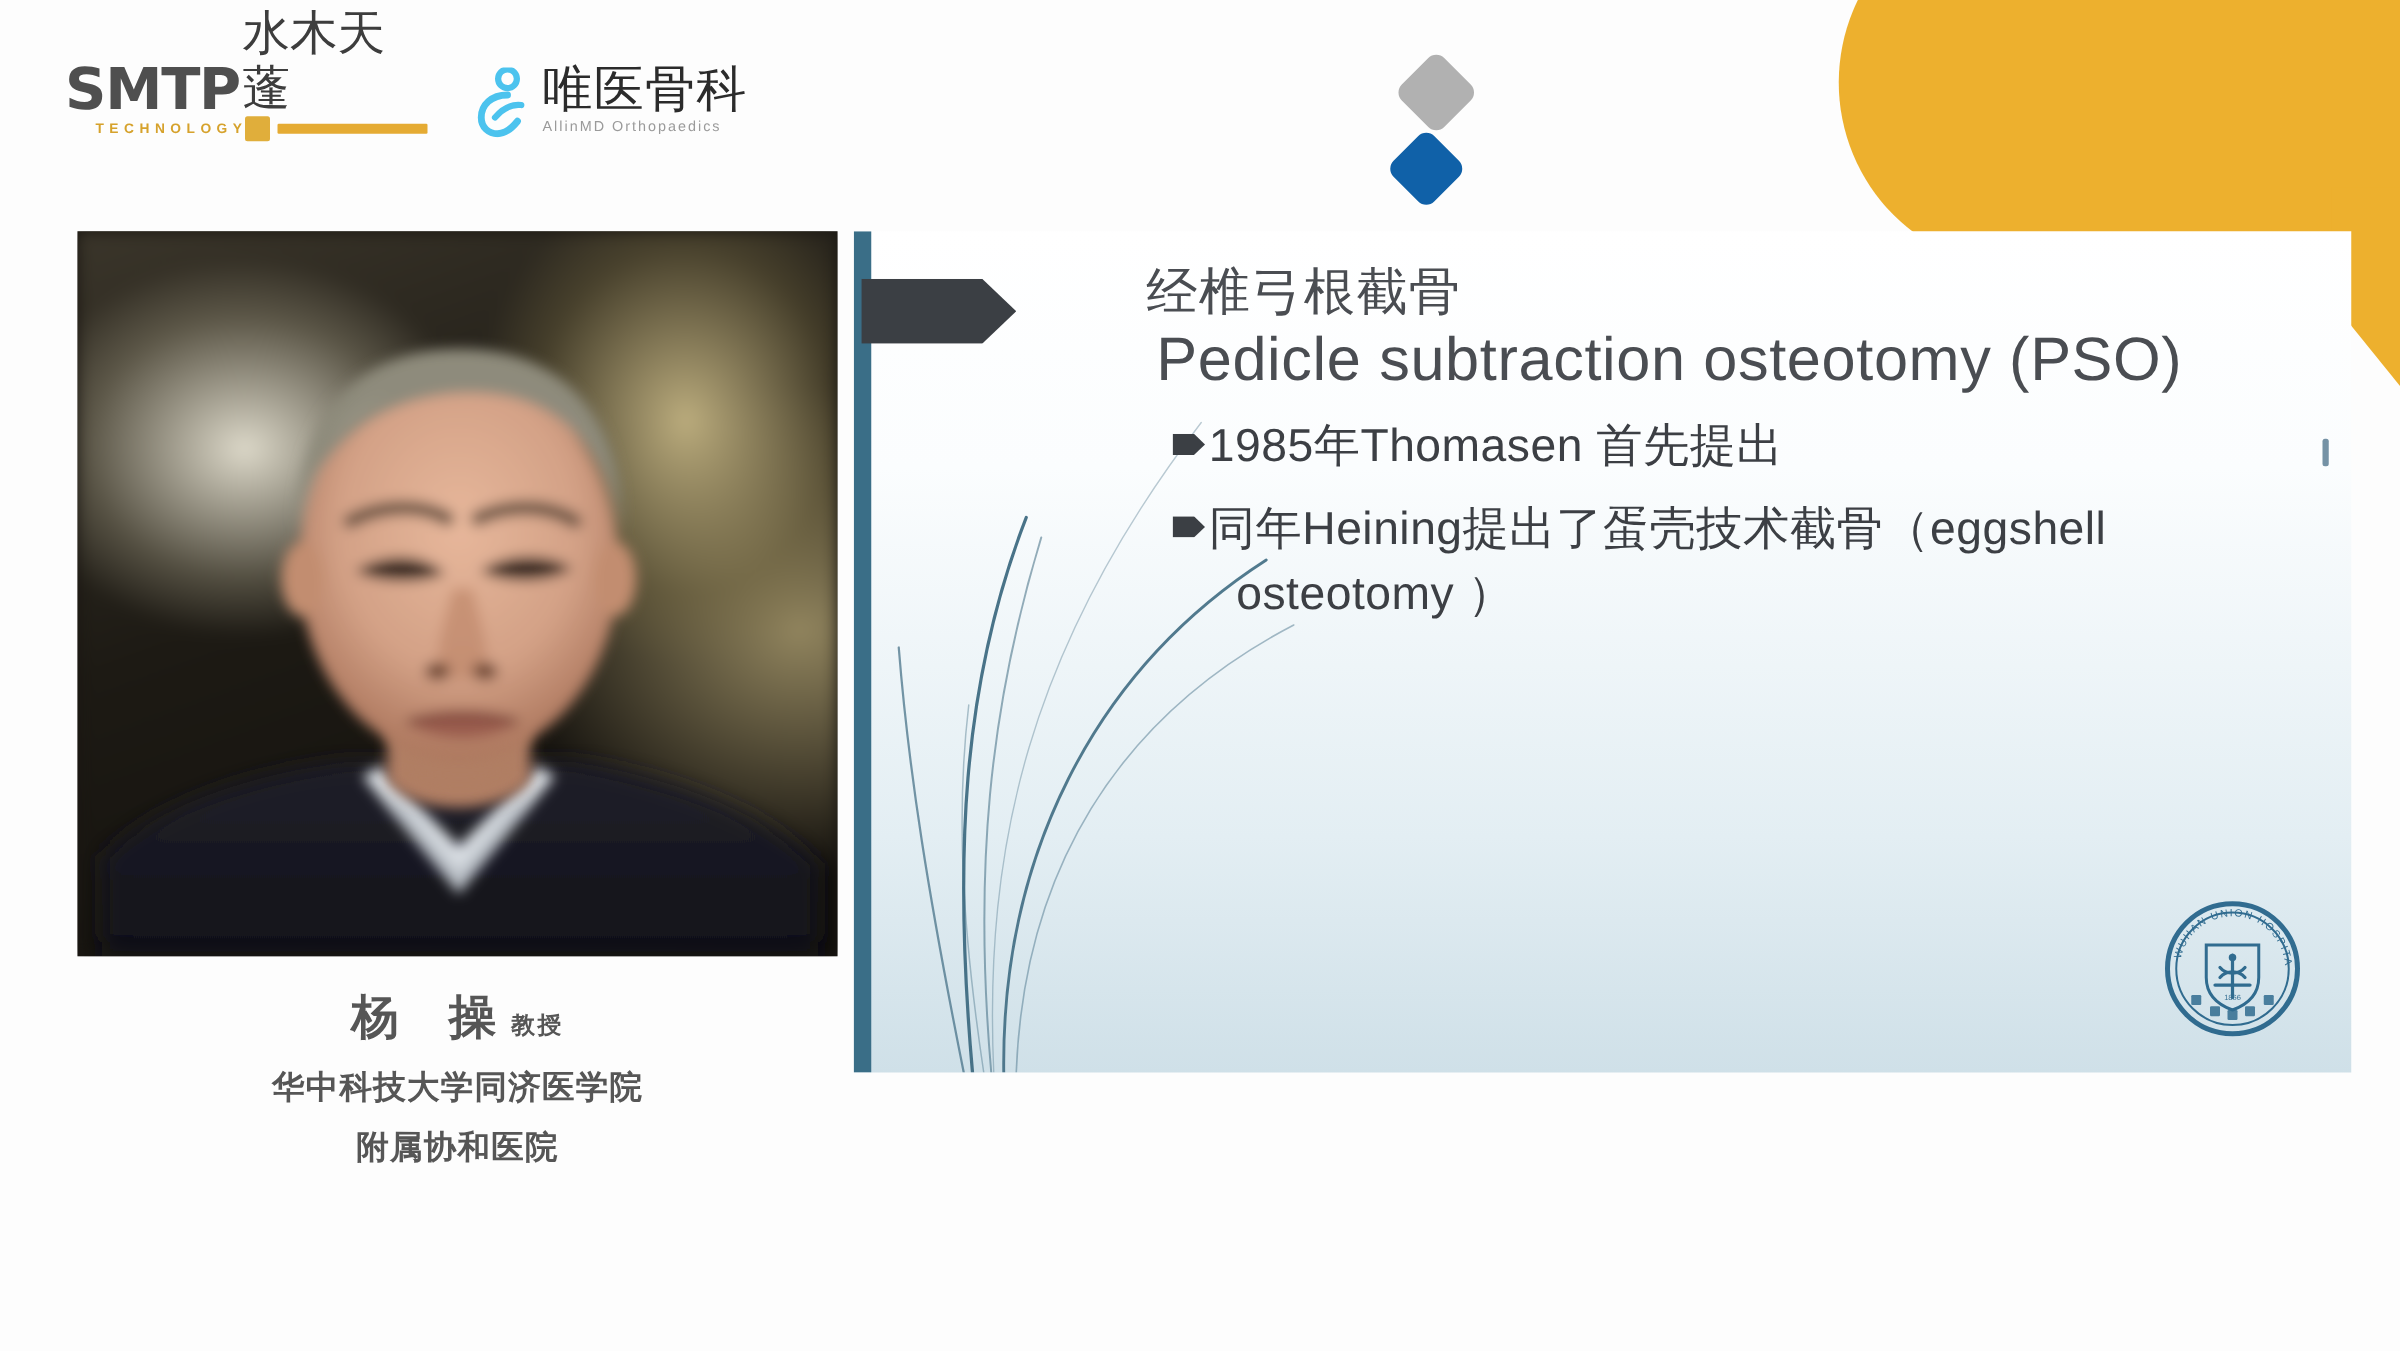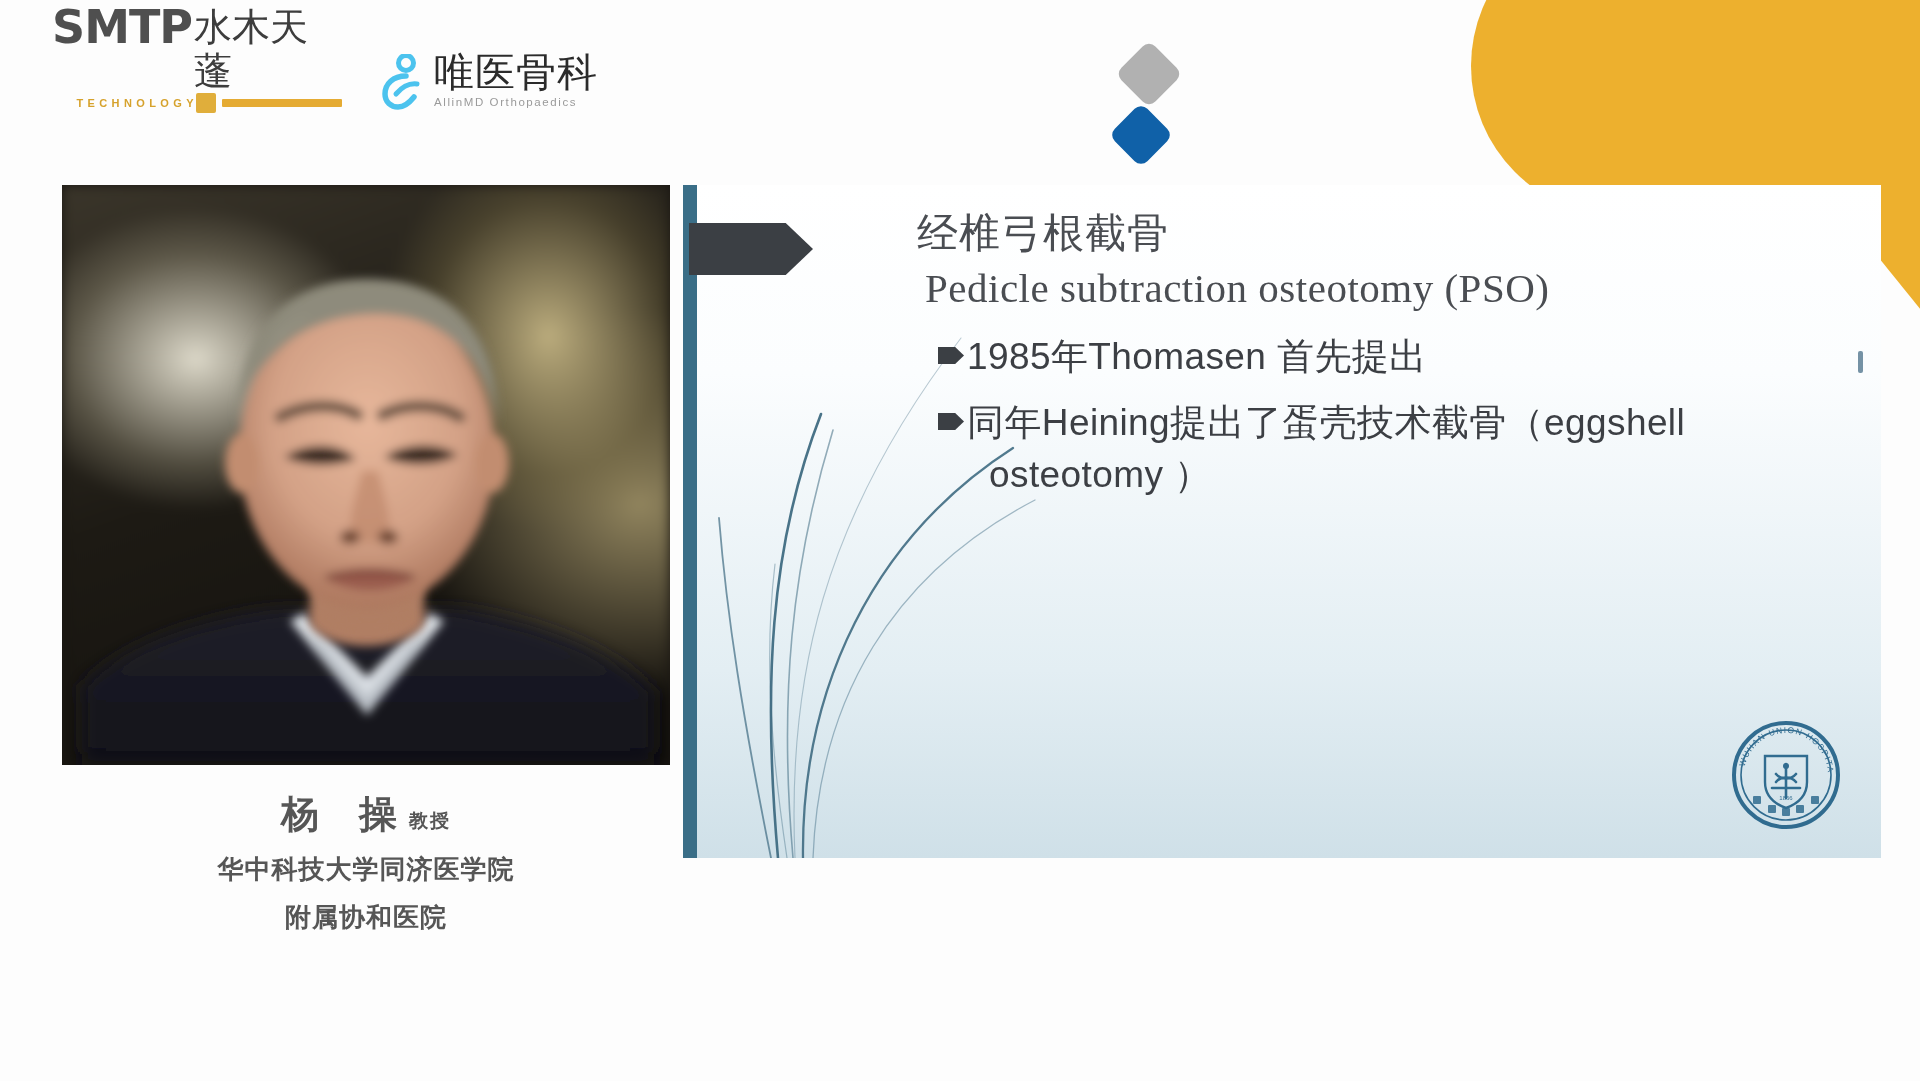--- a/index.html
+++ b/index.html
@@ -24,21 +24,21 @@
     clip-path:polygon(0 0,100% 0,100% 100%,0 55%);
   }
   .deco-diamond{position:absolute;z-index:2;border-radius:9px;transform:rotate(45deg);}
   .deco-diamond.grey{left:1125px;top:50px;width:48px;height:48px;background:#b1b1b1;}
   .deco-diamond.blue{left:1118px;top:112px;width:46px;height:46px;background:#1061a8;}
 
   
   .logo-row{position:absolute;left:52px;top:44px;height:66px;display:flex;align-items:flex-end;z-index:5;}
 
   .smtp-logo{position:relative;display:flex;flex-direction:column;width:290px;}
-  .smtp-top{display:flex;align-items:flex-start;margin-top:36px;}
+  .smtp-top{display:flex;align-items:flex-end;margin-top:36px;}
   .smtp-word{
     font-family:"DejaVu Sans",sans-serif;
     font-size:46px;font-weight:700;letter-spacing:-1px;line-height:44px;
     color:#4f4f4f;
   }
   .smtp-cjk{
     font-size:38px;font-weight:500;line-height:44px;color:#3d3d3d;
     margin-left:2px;letter-spacing:0px;
   }
   .smtp-bottom{display:flex;align-items:center;margin-top:3px;height:14px;text-align:right;}
@@ -94,21 +94,21 @@
     position:absolute;left:6px;top:38px;width:124px;height:52px;background:#3b3f44;
     clip-path:polygon(0 0, 78% 0, 100% 50%, 78% 100%, 0 100%);
   }
   .slide-reeds{position:absolute;left:0;bottom:0;width:430px;height:640px;}
   .tick-right{position:absolute;right:18px;top:166px;width:5px;height:22px;background:#5d7f95;border-radius:2px;opacity:.85;}
 
   .slide-title{
     position:absolute;left:234px;top:22px;width:900px;color:#4a4d52;
   }
   .st-cjk{font-size:41px;line-height:52px;letter-spacing:1px;}
-  .st-en{font-size:41px;line-height:58px;letter-spacing:.5px;padding-left:8px;font-weight:300;font-family:Liberation Serif, serif;}
+  .st-en{font-size:49px;line-height:58px;letter-spacing:.5px;padding-left:8px;font-weight:300;}
 
   .bullets{position:absolute;left:255px;top:146px;width:900px;color:#3c3f44;}
   .bullet{display:flex;align-items:flex-start;margin-bottom:14px;}
   .bullet .bmark{
     width:26px;height:17px;background:#3b3f44;margin-top:16px;margin-right:3px;flex:none;
     clip-path:polygon(0 0, 66% 0, 100% 50%, 66% 100%, 0 100%);
   }
   .bullet .btxt{font-size:37px;line-height:52px;letter-spacing:.4px;}
   .btxt .ind{display:block;padding-left:22px;}
 

